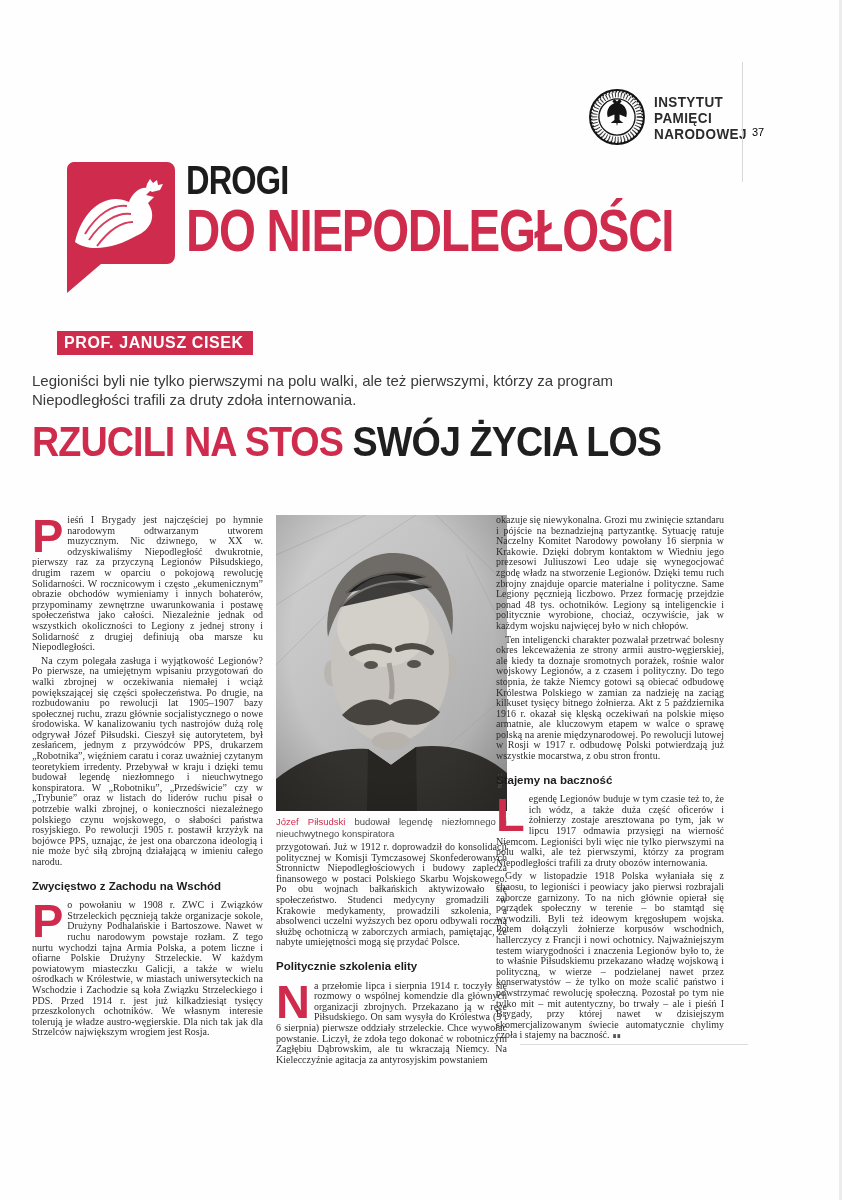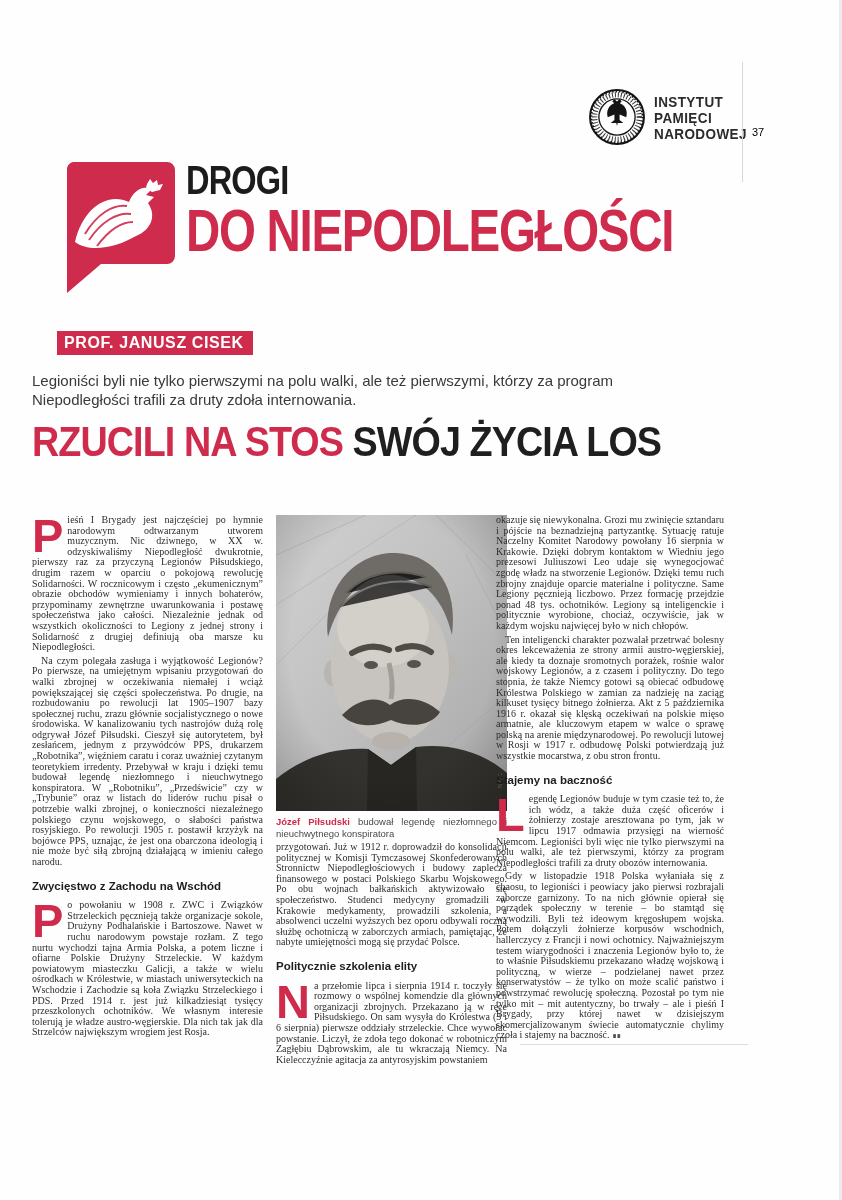--- a/index.html
+++ b/index.html
@@ -44,21 +44,21 @@
   .subhead{font-family:"Liberation Sans",sans-serif;font-weight:bold;font-size:11.5px;
         color:#1d1d1d;margin:13px 0 9px;}
 
   
   .photo{position:relative;width:231px;height:296px;margin:0 0 5px;}
   .photo svg{display:block;}
   .photo-credit{position:absolute;right:1px;bottom:38px;transform:rotate(-90deg);transform-origin:right bottom;
         font-size:6px;color:#666;letter-spacing:1px;}
   .caption{font-family:"Liberation Sans",sans-serif;font-size:9.5px;line-height:11.5px;color:#4a4a4a;
         margin:0 0 9px;}
-  .cap-name{font-weight:bold;}
+  .cap-name{font-weight:normal;}
 
   
   .bio-rule{position:absolute;left:520px;top:1044px;width:228px;height:1px;background:#dcdcdc;}
   .bio{position:absolute;left:520px;top:1052px;width:228px;font-size:8.3px;line-height:10px;color:#9a9a9a;}
 
   .endmark{font-family:"Liberation Sans",sans-serif;font-size:8px;color:#555;letter-spacing:-1px;}
 </style>
 </head>
 <body>
 

